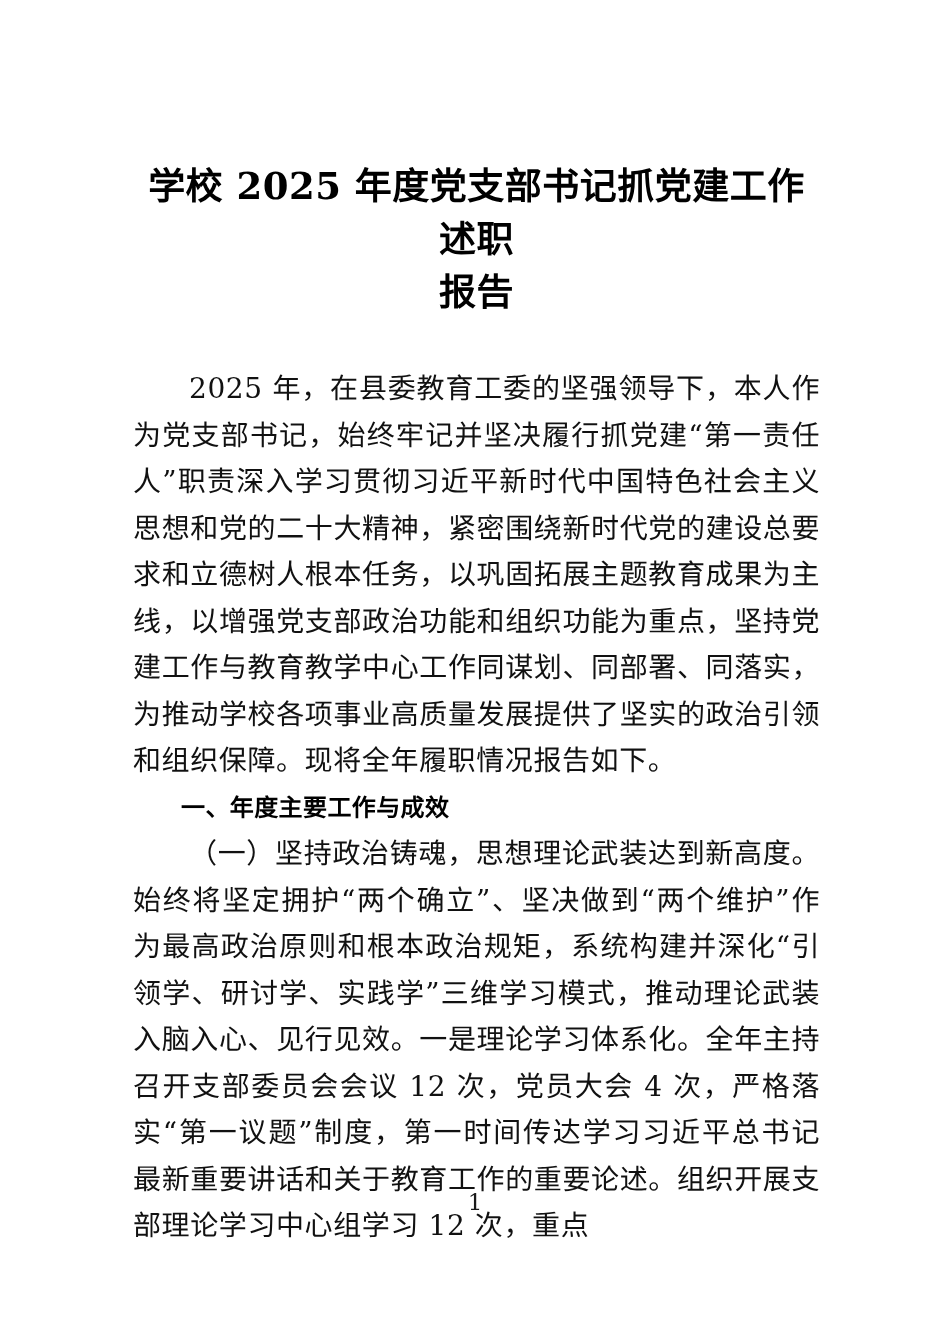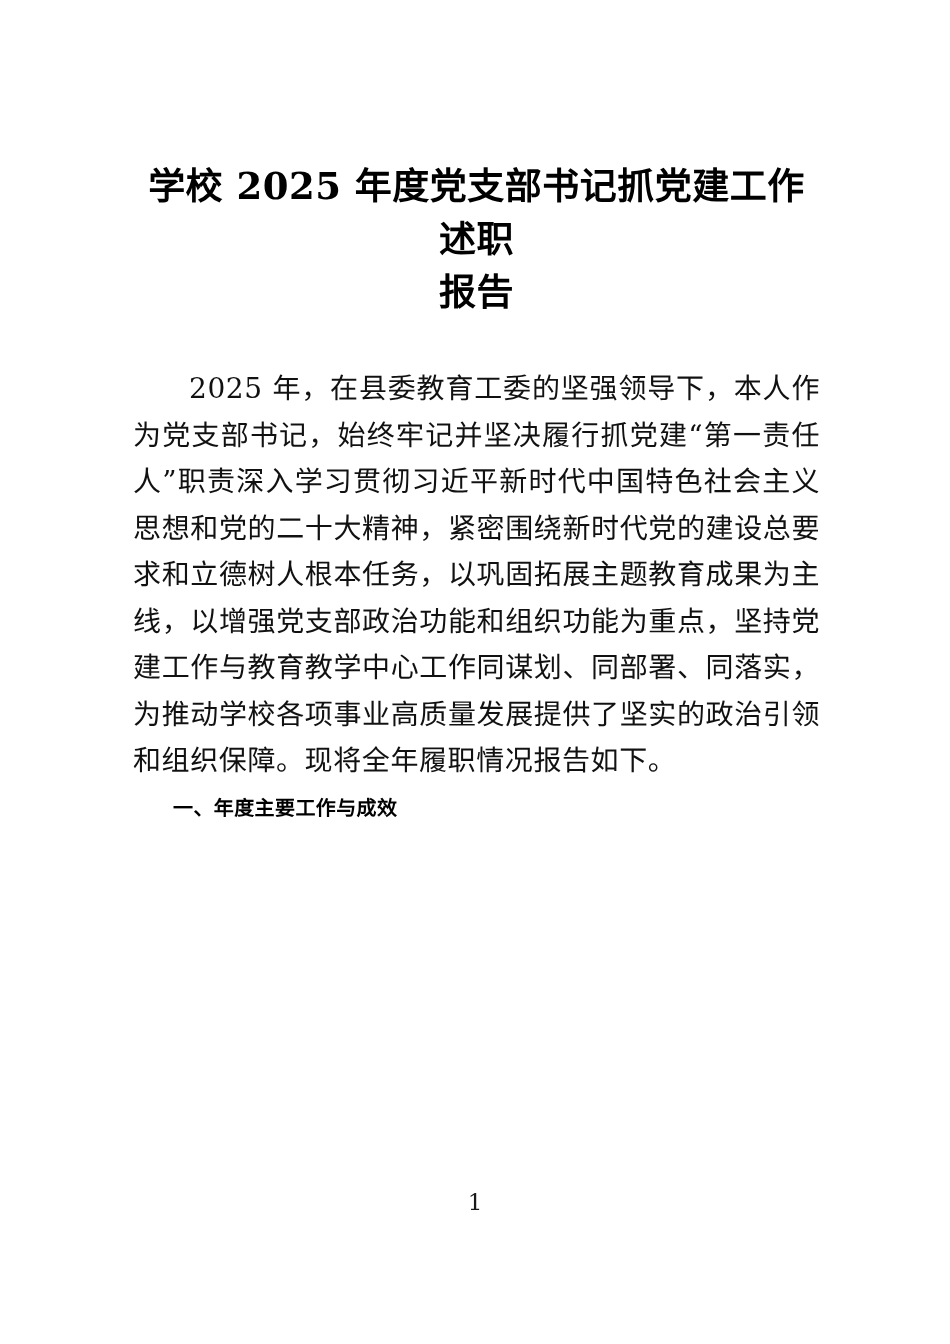--- a/index.html
+++ b/index.html
@@ -57,21 +57,21 @@
     text-justify: inter-ideograph;
     text-indent: 2em;
     letter-spacing: 0.6px;
     word-break: break-all;
   }
 
   
   h2.heading-1 {
     font-family: "Liberation Sans", "DejaVu Sans", sans-serif;
     font-weight: bold;
-    font-size: 20px;
+    font-size: 24px;
     line-height: 46.5px;
     color: #000000;
     margin: 0;
     text-indent: 2em;
     letter-spacing: 0.4px;
     text-align: left;
   }
 
   
   .page-number {
@@ -98,19 +98,20 @@
       <br>
       <span>报告</span>
     </h1>
 
     <div class="body-block">
 
       <p class="para">2025 年，在县委教育工委的坚强领导下，本人作为党支部书记，始终牢记并坚决履行抓党建“第一责任人”职责深入学习贯彻习近平新时代中国特色社会主义思想和党的二十大精神，紧密围绕新时代党的建设总要求和立德树人根本任务，以巩固拓展主题教育成果为主线，以增强党支部政治功能和组织功能为重点，坚持党建工作与教育教学中心工作同谋划、同部署、同落实，为推动学校各项事业高质量发展提供了坚实的政治引领和组织保障。现将全年履职情况报告如下。</p>
 
       <h2 class="heading-1">一、年度主要工作与成效</h2>
 
+      <p class="para">（一）坚持政治铸魂，思想理论武装达到新高度。始终将坚定拥护“两个确立”、坚决做到“两个维护”作为最高政治原则和根本政治规矩，系统构建并深化“引领学、研讨学、实践学”三维学习模式，推动理论武装入脑入心、见行见效。一是理论学习体系化。全年主持召开支部委员会会议 12 次，党员大会 4 次，严格落实“第一议题”制度，第一时间传达学习习近平总书记最新重要讲话和关于教育工作的重要论述。组织开展支部理论学习中心组学习 12 次，重点</p>
 
     </div>
   </div>
 
   <div class="page-number">1</div>
 
 </div>
 
 </body></html>

